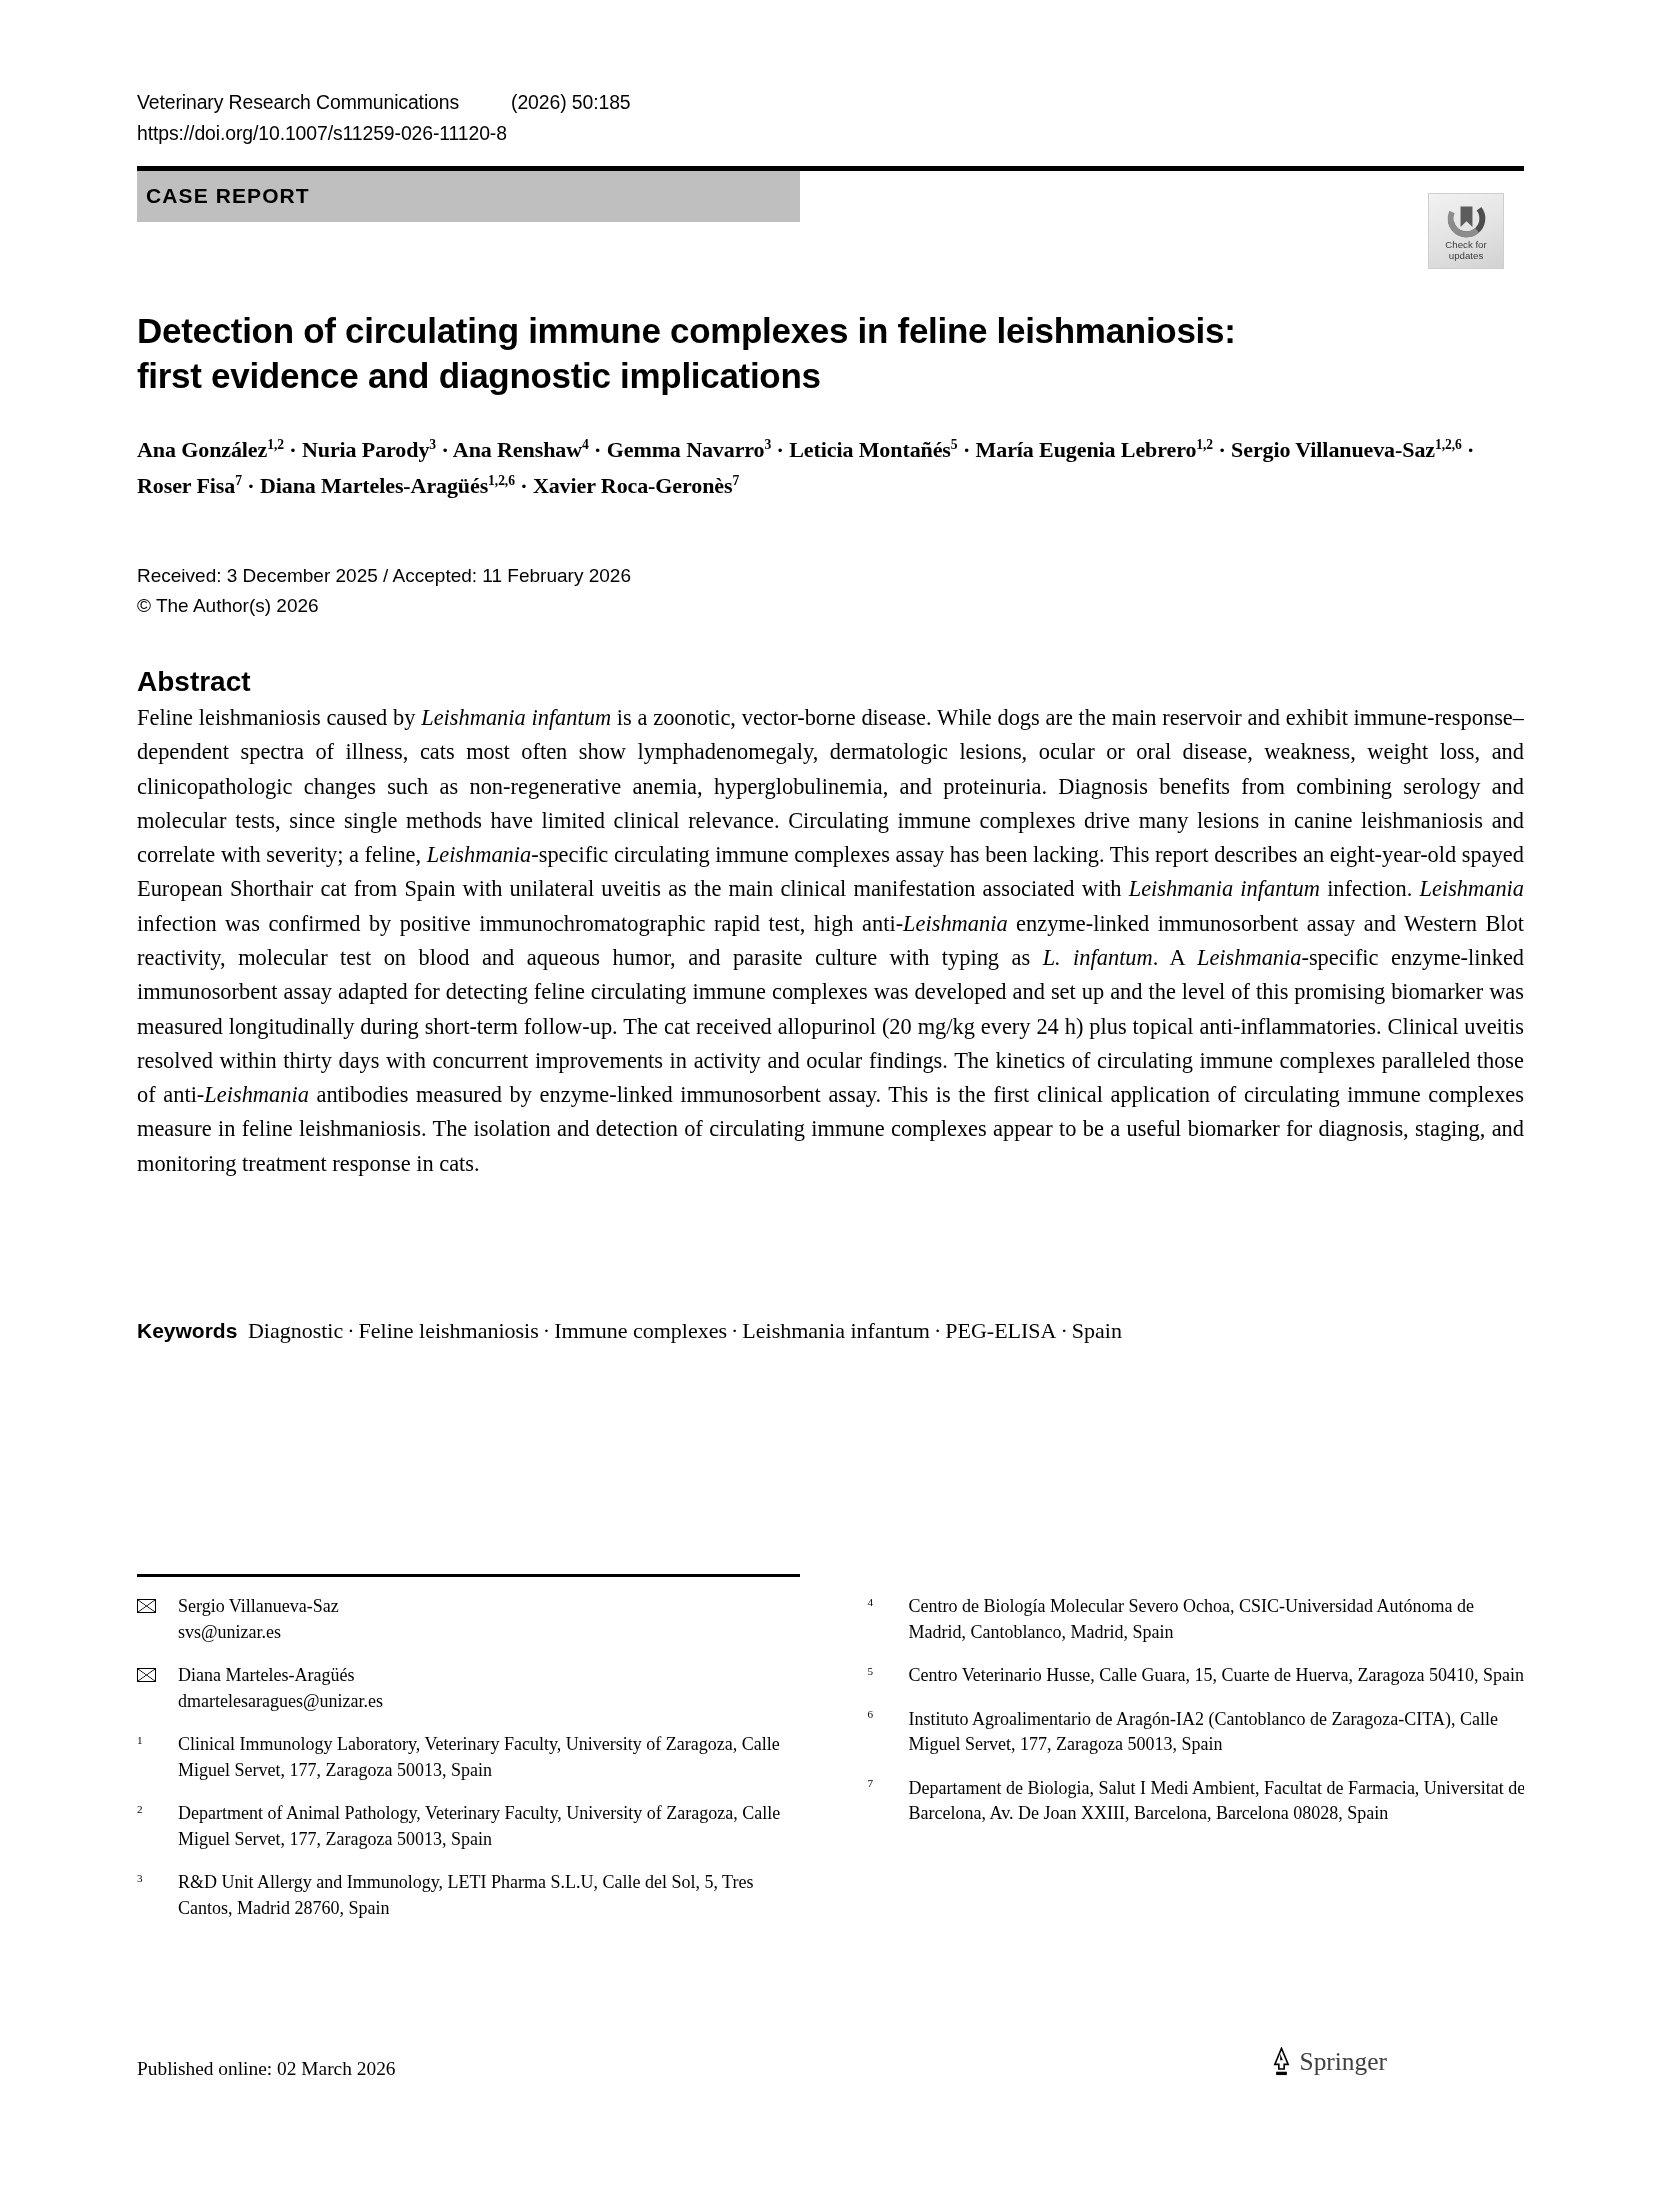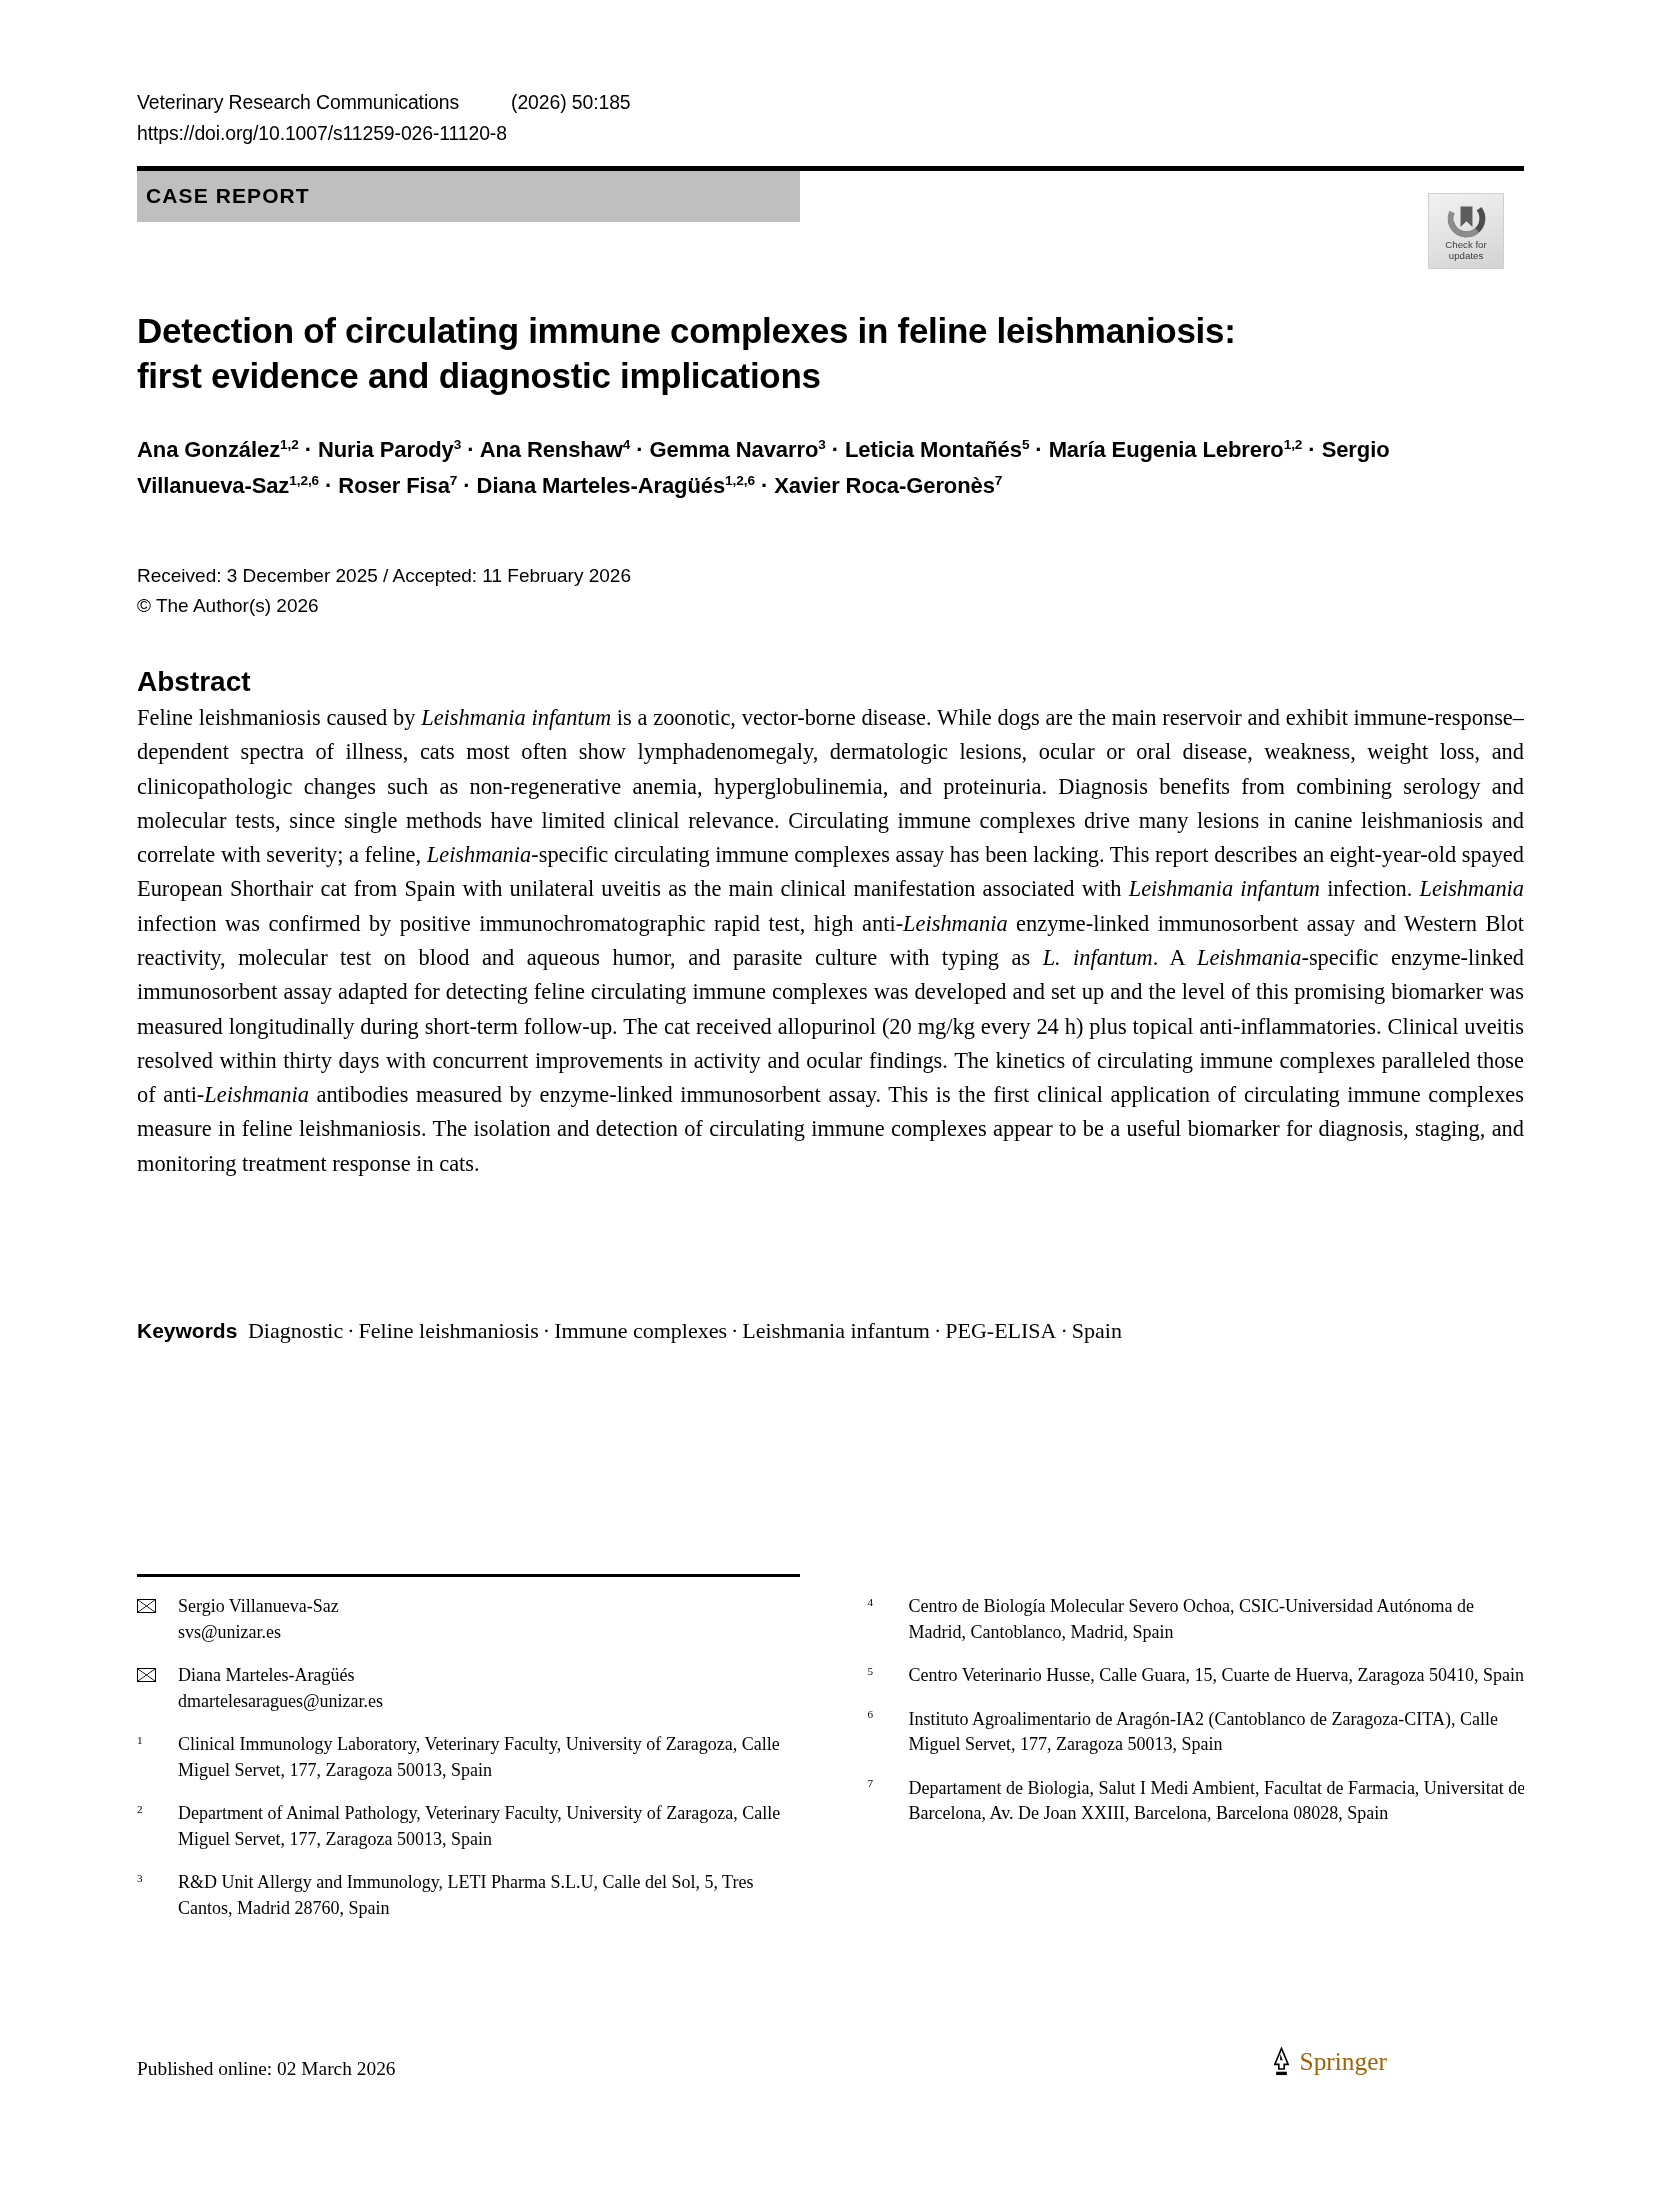--- a/index.html
+++ b/index.html
@@ -103,21 +103,21 @@
     letter-spacing: -0.3px;
     color: #000;
   }
 
   
   .authors {
     position: absolute;
     left: 137px;
     top: 432px;
     width: 1339px;
-    font-family: Liberation Sans, sans-serif;
+    font-family: Liberation Serif, serif;
     font-weight: bold;
     font-size: 22px;
     line-height: 1.62;
     letter-spacing: -0.1px;
     color: #000;
   }
   .authors sup {
     font-size: 0.62em;
     font-weight: bold;
     vertical-align: super;
@@ -258,21 +258,21 @@
     position: absolute;
     right: 137px;
     top: 2047px;
     display: flex;
     align-items: center;
     gap: 6.7px;
   }
   .springer .sp-name {
     font-family: "Liberation Serif", serif;
     font-size: 25.4px;
-    color: #a16207;
+    color: #404040;
   }
 </style>
 </head>
 <body>
 
 <div class="page">
 
   <div class="runhead">
     <span class="journal">Veterinary Research Communications</span><span class="vol">(2026) 50:185</span>
     <span class="doi">https://doi.org/10.1007/s11259-026-11120-8</span>

